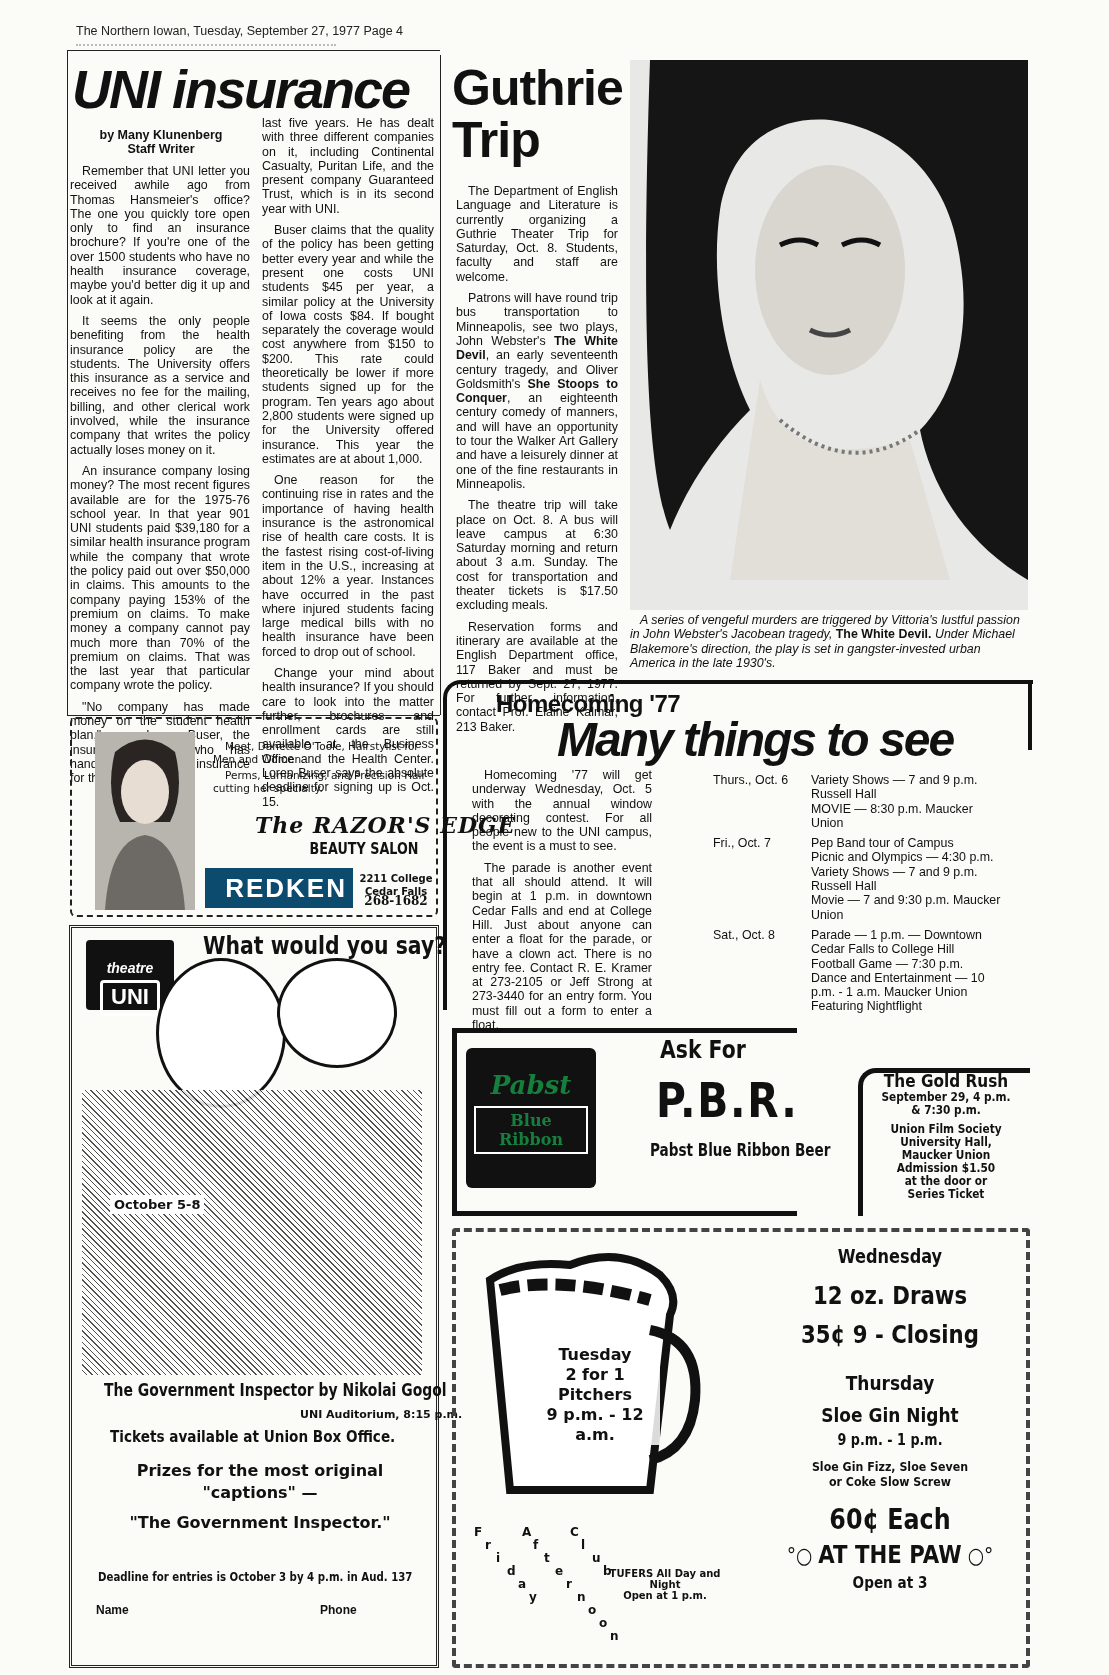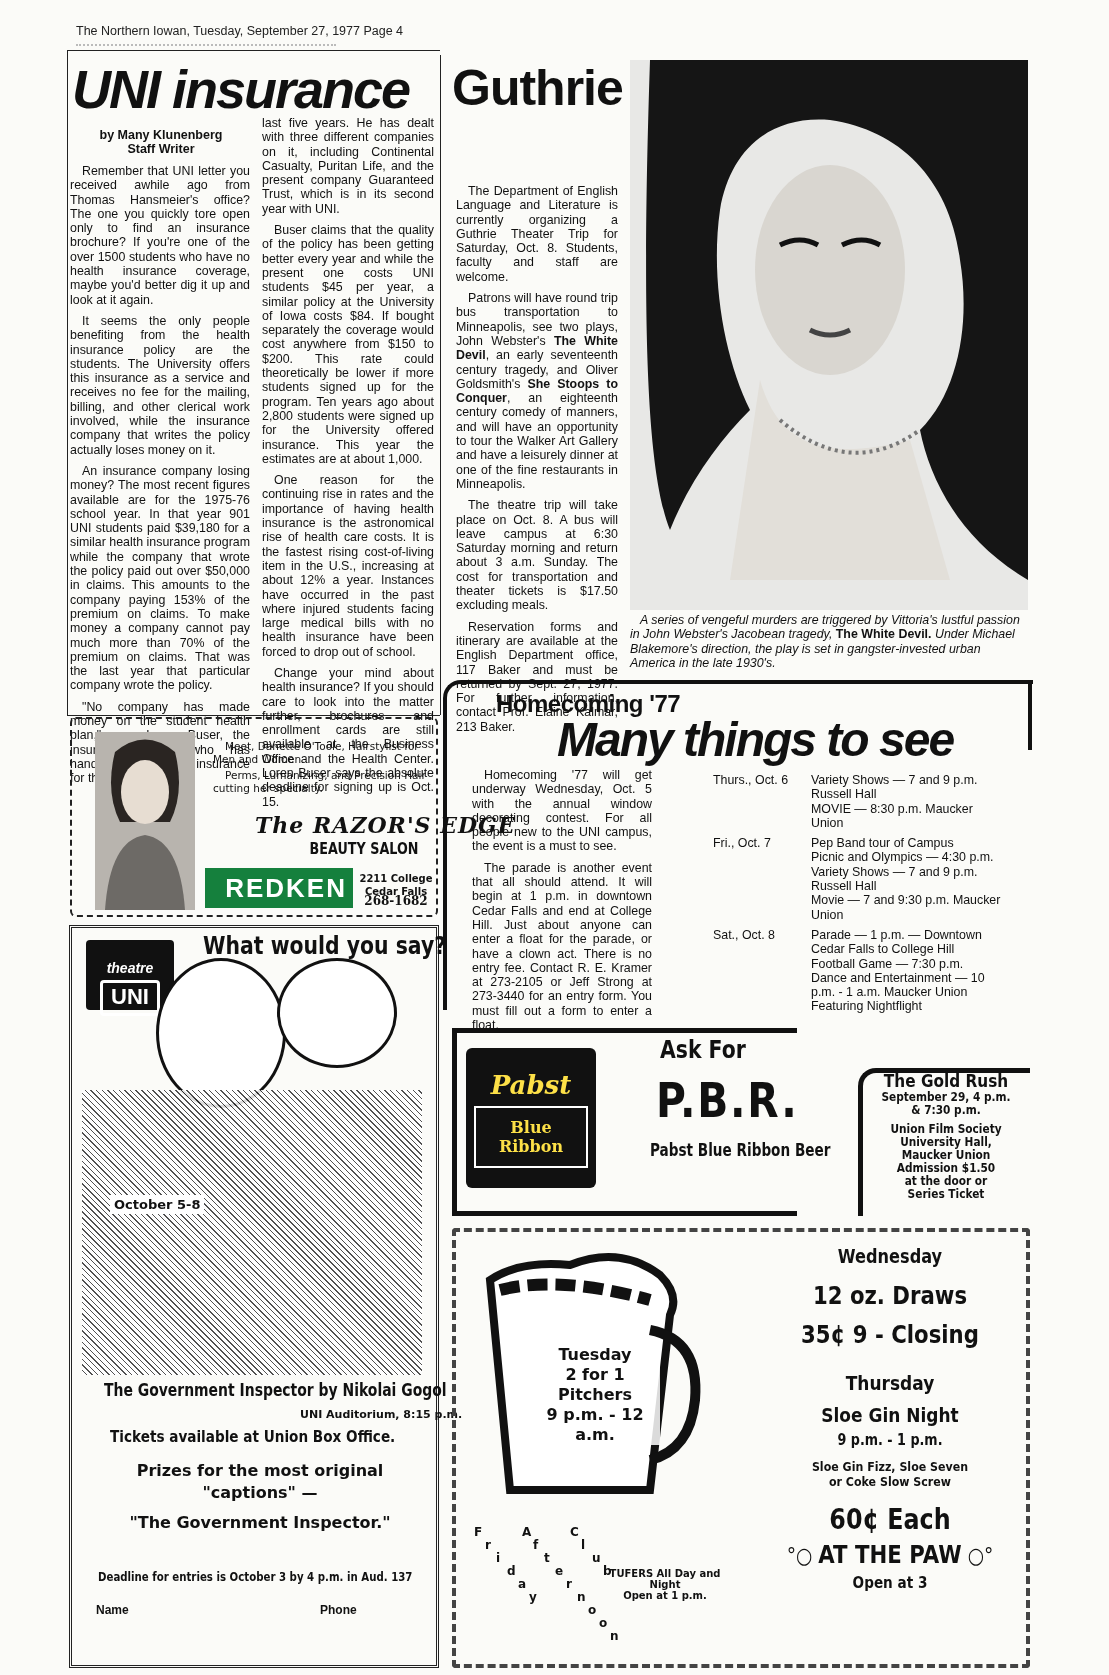--- a/index.html
+++ b/index.html
@@ -36,21 +36,21 @@
   .sched-day { width: 98px; flex-shrink: 0; }
   .sched-ev { flex: 1; }
 
   
   .ad-razor { left: 70px; top: 717px; width: 368px; height: 200px; border: 2px dashed #222; border-radius: 6px; }
   .razor-photo { left: 95px; top: 732px; width: 100px; height: 178px; background: linear-gradient(#8a8a8a,#5a5a5a); }
   .razor-text { left: 213px; top: 740px; width: 218px; font-size: 10.5px; line-height: 12.5px; font-family: "DejaVu Sans", sans-serif; }
   .razor-text p { text-indent: 12px; margin-bottom: 4px; }
   .razor-brand { left: 255px; top: 812px; font-size: 22px; font-weight: bold; font-style: italic; font-family: "DejaVu Serif", serif; letter-spacing: 1px; }
   .razor-sub { left: 300px; top: 840px; font-size: 15px; font-weight: bold; font-family: "DejaVu Sans", sans-serif; transform: scaleX(0.85); }
-  .redken { left: 205px; top: 868px; width: 148px; height: 40px; background: #15803d; color: #fff; font-size: 26px; font-weight: bold; letter-spacing: 2px; display: flex; align-items: center; justify-content: flex-end; padding-right: 6px; }
+  .redken { left: 205px; top: 868px; width: 148px; height: 40px; background: #0c4a6e; color: #fff; font-size: 26px; font-weight: bold; letter-spacing: 2px; display: flex; align-items: center; justify-content: flex-end; padding-right: 6px; }
   .razor-addr { left: 357px; top: 872px; width: 78px; text-align: center; font-size: 10px; font-weight: bold; line-height: 13px; font-family: "DejaVu Sans", sans-serif; }
   .razor-phone { left: 356px; top: 894px; width: 80px; text-align: center; font-size: 12px; font-weight: bold; font-family: "DejaVu Serif", serif; }
 
   
   .ad-theatre { left: 69px; top: 925px; width: 370px; height: 743px; border: 3px double #222; }
   .theatre-logo { left: 86px; top: 940px; width: 88px; height: 70px; background: #111; color: #fff; border-radius: 4px; text-align: center; }
   .theatre-logo .t1 { font-size: 14px; font-weight: bold; font-style: italic; padding-top: 20px; }
   .theatre-logo .t2 { margin: 4px auto 0; width: 60px; height: 36px; border: 3px solid #fff; border-radius: 4px; font-size: 22px; font-weight: bold; line-height: 28px; }
   .theatre-head { left: 203px; top: 932px; font-size: 24px; font-weight: bold; font-family: "DejaVu Sans", sans-serif; transform: scaleX(0.85); transform-origin: left; }
   .bubble { border: 3px solid #111; border-radius: 50%; background: #fff; }
@@ -62,23 +62,23 @@
   .th-title { left: 104px; top: 1380px; font-size: 17px; font-weight: bold; font-family: "DejaVu Sans", sans-serif; transform: scaleX(0.82); transform-origin: left; white-space: nowrap; }
   .th-venue { left: 300px; top: 1408px; font-size: 11px; font-weight: bold; font-family: "DejaVu Sans", sans-serif; }
   .th-tix { left: 110px; top: 1427px; font-size: 16px; font-weight: bold; font-family: "DejaVu Sans", sans-serif; transform: scaleX(0.85); transform-origin: left; white-space: nowrap; }
   .th-prize { left: 90px; top: 1460px; width: 340px; text-align: center; font-size: 16px; line-height: 22px; font-weight: bold; font-family: "DejaVu Sans", sans-serif; }
   .th-deadline { left: 98px; top: 1570px; font-size: 12px; font-weight: bold; font-family: "DejaVu Sans", sans-serif; transform: scaleX(0.85); transform-origin: left; white-space: nowrap; }
   .th-name { left: 96px; top: 1603px; font-size: 12px; font-weight: bold; }
   .th-phone { left: 320px; top: 1603px; font-size: 12px; font-weight: bold; }
 
   
   .ad-pbr { left: 452px; top: 1028px; width: 345px; height: 188px; border: 5px solid #111; border-right: none; }
-  .pbr-logo { left: 466px; top: 1048px; width: 130px; height: 140px; background: #111; border-radius: 6px; color: #fde047; text-align: center; }
+  .pbr-logo { left: 466px; top: 1048px; width: 130px; height: 140px; background: #111; border-radius: 6px; color: #15803d; text-align: center; }
   .pbr-logo .p1 { font-family: "DejaVu Serif", serif; font-style: italic; font-size: 26px; font-weight: bold; padding-top: 22px; }
-  .pbr-logo .p2 { margin: 6px 8px 8px; border: 2px solid #fff; font-family: "DejaVu Serif", serif; font-size: 16px; font-weight: bold; padding: 10px 0; }
+  .pbr-logo .p2 { margin: 6px 8px 8px; border: 2px solid #fff; font-family: "DejaVu Serif", serif; font-size: 16px; font-weight: bold; padding: 3px 0; }
   .pbr-ask { left: 660px; top: 1036px; font-size: 24px; font-weight: bold; font-family: "DejaVu Sans", sans-serif; transform: scaleX(0.85); transform-origin: left; }
   .pbr-big { left: 656px; top: 1072px; font-size: 48px; font-weight: bold; font-family: "DejaVu Sans", sans-serif; transform: scaleX(0.85); transform-origin: left; letter-spacing: 2px; }
   .pbr-sub { left: 650px; top: 1140px; font-size: 17px; font-weight: bold; font-family: "DejaVu Sans", sans-serif; transform: scaleX(0.8); transform-origin: left; white-space: nowrap; }
 
   
   .ad-gold { left: 858px; top: 1068px; width: 172px; height: 148px; border: 5px solid #111; border-top-left-radius: 18px; border-bottom: none; border-right: none; }
   .gold-text { left: 866px; top: 1070px; width: 160px; text-align: center; font-family: "DejaVu Sans", sans-serif; font-weight: bold; }
   .gold-title { font-size: 18px; transform: scaleX(0.85); }
   .gold-line { font-size: 12px; line-height: 13px; transform: scaleX(0.88); }
   .gold-gap { height: 6px; }
@@ -124,20 +124,21 @@
 </div>
 <div class="abs col ins-c2">
   <p style="text-indent:0">last five years. He has dealt with three different companies on it, including Continental Casualty, Puritan Life, and the present company Guaranteed Trust, which is in its second year with UNI.</p>
   <p>Buser claims that the quality of the policy has been getting better every year and while the present one costs UNI students $45 per year, a similar policy at the University of Iowa costs $84. If bought separately the coverage would cost anywhere from $150 to $200. This rate could theoretically be lower if more students signed up for the program. Ten years ago about 2,800 students were signed up for the University offered insurance. This year the estimates are at about 1,000.</p>
   <p>One reason for the continuing rise in rates and the importance of having health insurance is the astronomical rise of health care costs. It is the fastest rising cost-of-living item in the U.S., increasing at about 12% a year. Instances have occurred in the past where injured students facing large medical bills with no health insurance have been forced to drop out of school.</p>
   <p>Change your mind about health insurance? If you should care to look into the matter further, brochures and enrollment cards are still available at the Business Office and the Health Center. Loren Buser says the absolute deadline for signing up is Oct. 15.</p>
 </div>
 
 <div class="abs gu-head">
   <div>Guthrie</div>
+  <div>Trip</div>
 </div>
 <div class="abs col gu-col">
   <p>The Department of English Language and Literature is currently organizing a Guthrie Theater Trip for Saturday, Oct. 8. Students, faculty and staff are welcome.</p>
   <p><span>Patrons will have round trip bus transportation to Minneapolis, see two plays, John Webster's </span><b>The White Devil</b><span>, an early seventeenth century tragedy, and Oliver Goldsmith's </span><b>She Stoops to Conquer</b><span>, an eighteenth century comedy of manners, and will have an opportunity to tour the Walker Art Gallery and have a leisurely dinner at one of the fine restaurants in Minneapolis.</span></p>
   <p>The theatre trip will take place on Oct. 8. A bus will leave campus at 6:30 Saturday morning and return about 3 a.m. Sunday. The cost for transportation and theater tickets is $17.50 excluding meals.</p>
   <p>Reservation forms and itinerary are available at the English Department office, 117 Baker and must be returned by Sept. 27, 1977. For further information, contact Prof. Elaine Kalmar, 213 Baker.</p>
 </div>
 <div class="abs photo">
   <svg width="398" height="550" viewBox="0 0 398 550">
     <rect width="398" height="550" fill="#e8e8e6"></rect>

